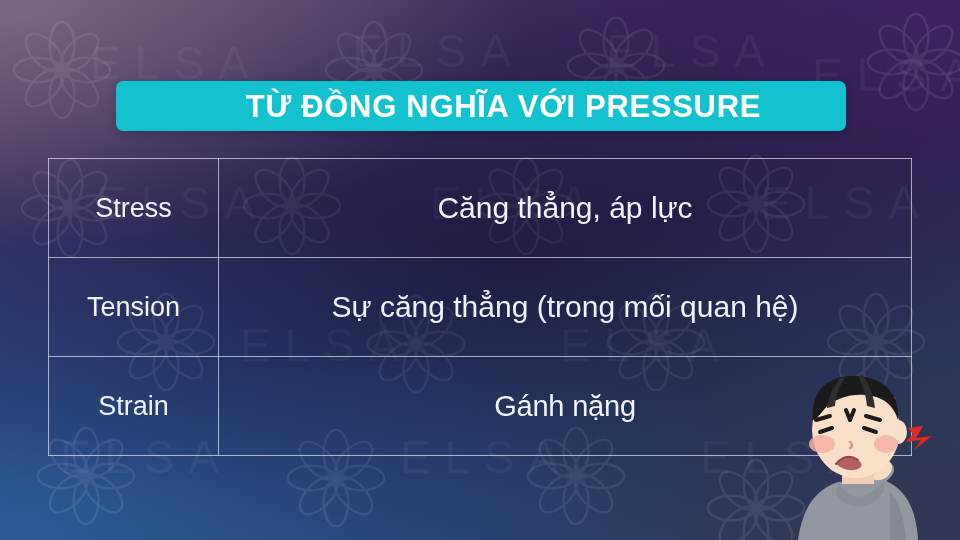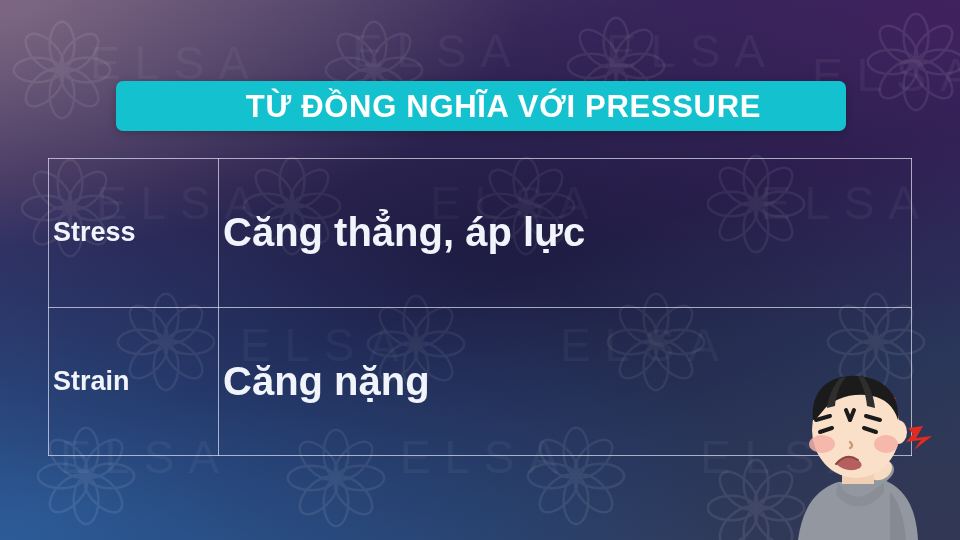--- a/index.html
+++ b/index.html
@@ -68,29 +68,29 @@
     position:absolute;
     left:48px; top:158px; width:864px; height:298px;
     border:1px solid rgba(225,228,245,0.75);
     border-collapse:collapse;
     table-layout:fixed;
   }
   #vocab-table tr { height:74.5px; }
   #vocab-table td {
     border:1px solid rgba(225,228,245,0.70);
     color:#f2f4fb;
-    font-weight:700;
-    text-align:left;
+    font-weight:400;
+    text-align:center;
     vertical-align:middle;
     padding:0 4px;
     white-space:nowrap;
     overflow:hidden;
   }
   td.term { width:170px; font-size:27px; }
-  td.meaning { font-size:40px; }
+  td.meaning { font-size:30px; }
   tr:nth-child(3) td.meaning { font-size:29px; letter-spacing:-0.2px; }
 
   
   #character {
     position:absolute;
     left:780px; top:372px; width:180px; height:168px;
     pointer-events:none;
   }
 </style>
 </head>
@@ -346,22 +346,26 @@
     <div id="title-text">TỪ ĐỒNG NGHĨA VỚI PRESSURE</div>
   </div>
 
   <table id="vocab-table">
     <tbody id="vocab-body">
         <tr>
           <td class="term">Stress</td>
           <td class="meaning">Căng thẳng, áp lực</td>
         </tr>
         <tr>
+          <td class="term">Tension</td>
+          <td class="meaning">Sự căng thẳng (trong mối quan hệ)</td>
+        </tr>
+        <tr>
           <td class="term">Strain</td>
-          <td class="meaning">Căng nặng</td>
+          <td class="meaning">Gánh nặng</td>
         </tr>
       </tbody>
   </table>
 
   <div id="character">
     <svg viewBox="0 0 180 168" width="180" height="168">
 
       <g fill="#e02b20">
         <path d="M104 22 L116 26 L108 40 L119 44 L105 62 L112 48 L101 44 L110 32 Z"></path>
         <path d="M128 56 L143 54 L136 66 L152 64 L134 78 L141 68 L126 70 L133 62 Z"></path>

